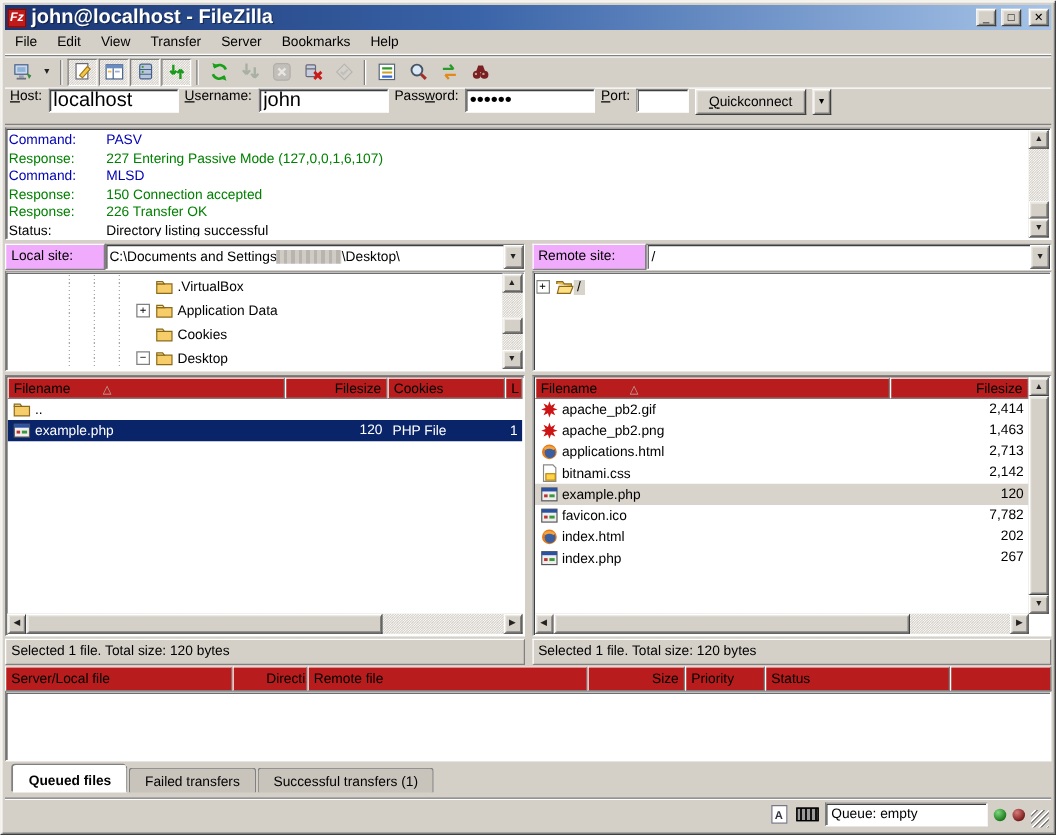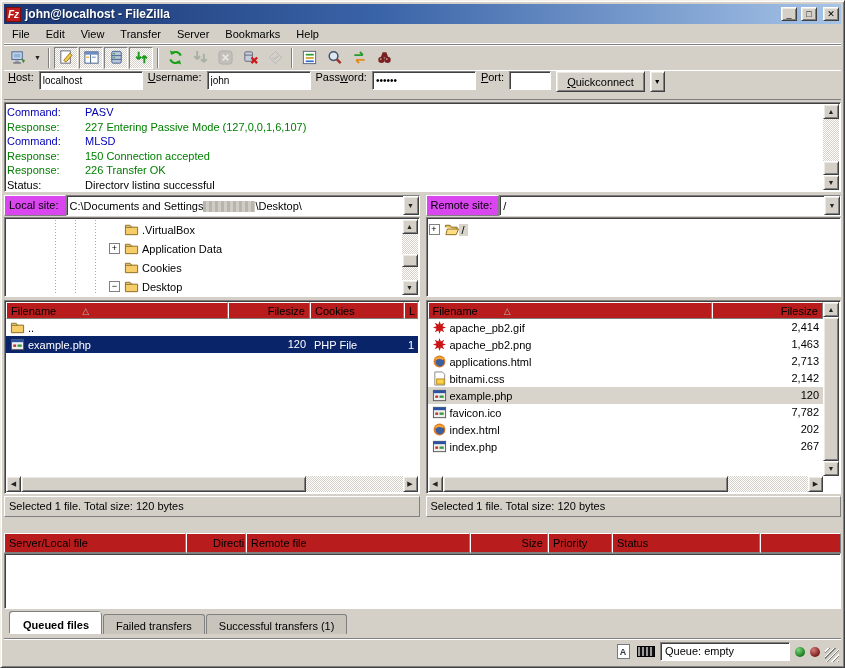--- a/index.html
+++ b/index.html
@@ -13,21 +13,21 @@
   
   .raised{background:#d4d0c8;border:1px solid;border-color:#fff #404040 #404040 #fff;
           box-shadow:inset 1px 1px 0 #ece9e2, inset -1px -1px 0 #808080;}
   .sunken{border:1px solid;border-color:#808080 #fff #fff #808080;
           box-shadow:inset 1px 1px 0 #404040;}
   
   .titlebar{height:20px;display:flex;align-items:center;gap:4px;padding:0 2px;
             background:linear-gradient(90deg,#1a3572 0%,#3a64a8 45%,#a6c4e8 100%);}
   .fz-logo{width:15px;height:15px;background:#c11a1a;border:1px solid #7a0e0e;color:#fff;
            font-weight:bold;font-size:10px;display:flex;align-items:center;justify-content:center;font-style:italic;}
-  .title-text{color:#fff;font-weight:bold;font-size:12px;flex:1;
+  .title-text{color:#fff;font-weight:bold;font-size:16px;flex:1;
               text-shadow:1px 1px 0 rgba(0,0,0,.4);}
   .win-btn{width:16px;height:14px;font-size:9px;line-height:11px;text-align:center;
            padding:0;font-family:"Liberation Sans",sans-serif;cursor:default;}
   .win-btn.close{margin-left:2px;}
   
   .menubar{height:20px;display:flex;align-items:center;border-bottom:1px solid #fff;}
   .menu-item{padding:2px 8px;background:none;border:none;font-size:11px;
              font-family:"Liberation Sans",sans-serif;}
   
   .toolbar{height:26px;display:flex;align-items:center;gap:1px;padding:1px 2px;
@@ -42,21 +42,21 @@
   .tb-dd{width:13px;height:22px;background:none;border:none;font-size:7px;color:#222;padding:0;}
   .tb-sep{width:2px;height:20px;margin:0 3px;border-left:1px solid #808080;border-right:1px solid #fff;}
   .ico{display:inline-flex;width:17px;height:17px;}
   .ico svg{width:100%;height:100%;}
   .ico16{width:15px;height:15px;flex:none;}
   
   .quickbar{height:30px;display:flex;align-items:flex-start;gap:5px;padding:0 4px;
             border-top:1px solid #fff;border-bottom:1px solid #808080;}
   .qc-label{display:inline-block;}
   .qc-input{height:19px;background:#fff;border:1px solid;border-color:#808080 #fff #fff #808080;
-            box-shadow:inset 1px 1px 0 #404040;font-size:10px;padding:1px 3px;
+            box-shadow:inset 1px 1px 0 #404040;font-size:16px;padding:1px 3px;
             font-family:"Liberation Sans",sans-serif;}
   .qc-btn{height:21px;padding:2px 10px;font-size:11px;font-family:"Liberation Sans",sans-serif;cursor:default;}
   .qc-dd{width:15px;height:21px;font-size:7px;padding:0;}
   
   .log-wrap{height:90px;margin-top:2px;position:relative;background:#fff;}
   .log-lines{position:absolute;left:2px;top:2px;right:18px;bottom:2px;overflow:hidden;}
   .log-line{display:flex;line-height:14.5px;white-space:pre;}
   .log-type{width:78px;flex:none;}
   .log-line.command{color:#0000b4;}
   .log-line.response{color:#008000;}
@@ -71,21 +71,21 @@
                             linear-gradient(45deg,#fff 25%,transparent 25% 75%,#fff 75%);
            background-color:#d4d0c8;background-size:2px 2px;background-position:0 0,1px 1px;}
   .sb-btn{width:16px;height:15px;flex:none;font-size:7px;line-height:13px;text-align:center;
           padding:0;color:#222;}
   .hscroll .sb-btn{height:16px;width:15px;line-height:14px;}
   .sb-thumb{flex:none;}
   
   .panes{flex:1;display:flex;gap:6px;margin-top:3px;min-height:0;}
   .pane{flex:1;display:flex;flex-direction:column;min-width:0;}
   .sitebar{height:21px;display:flex;align-items:stretch;margin-bottom:1px;}
-  .site-label{padding:3px 6px 0 4px;white-space:nowrap;border:1px solid;border-color:#fff #808080 #808080 #fff;background:#d946ef;}
+  .site-label{padding:3px 24px 0 4px;white-space:nowrap;border:1px solid;border-color:#fff #808080 #808080 #fff;background:#f0abfc;}
   .combo{flex:1;display:flex;background:#fff;border:1px solid;border-color:#808080 #fff #fff #808080;
          box-shadow:inset 1px 1px 0 #404040;align-items:center;}
   .combo-text{flex:1;padding:0 3px;white-space:nowrap;overflow:hidden;}
   .combo-btn{width:16px;height:100%;flex:none;font-size:7px;padding:0;color:#222;}
   .redacted{display:inline-block;width:52px;height:11px;vertical-align:-2px;
             background:repeating-linear-gradient(90deg,#b9b5ae 0 3px,#cfccc6 3px 6px);}
   .tree{height:80px;position:relative;background:#fff;}
   .tree-inner{position:absolute;inset:2px;overflow:hidden;}
   .tree.with-scroll .tree-inner{right:18px;}
   .tree-guides{position:absolute;inset:0;
@@ -114,21 +114,21 @@
   .file-row{display:flex;height:17px;align-items:center;}
   .file-row .cell{padding:0 4px;white-space:nowrap;overflow:hidden;display:flex;align-items:center;gap:3px;}
   .file-row .cell.num{justify-content:flex-end;display:block;text-align:right;line-height:17px;}
   .file-row.sel{background:#0a246a;color:#fff;}
   .file-row.sel-inactive{background:#d8d4cc;}
   .fl-hscroll-space{height:16px;flex:none;}
   
   .pane-status{height:21px;margin-top:2px;padding:3px 4px;border:1px solid;
                border-color:#fff #808080 #808080 #fff;background:#d4d0c8;white-space:nowrap;overflow:hidden;}
   
-  .queue-header{height:20px;display:flex;margin-top:16px;background:#d4d0c8;}
+  .queue-header{height:20px;display:flex;margin-top:1px;background:#d4d0c8;}
   .queue-body{height:56px;background:#fff;border:1px solid;border-color:#808080 #fff #fff #808080;
               box-shadow:inset 1px 1px 0 #404040;}
   .tabs{height:23px;display:flex;align-items:flex-end;gap:1px;padding-left:6px;margin-top:2px;}
   .tab{height:20px;padding:3px 12px 0 12px;background:#c8c4bc;border:1px solid #808080;border-bottom:none;
        border-radius:3px 3px 0 0;font-size:11px;font-family:"Liberation Sans",sans-serif;}
   .tab.active{background:#fff;font-weight:bold;height:22px;border-color:#fff #808080 #fff #fff;
        box-shadow:-1px -1px 0 #808080;}
   
   .statusbar{height:26px;margin-top:4px;border-top:1px solid #808080;box-shadow:0 1px 0 #fff inset;
              display:flex;align-items:center;justify-content:flex-end;gap:5px;padding:2px 2px 2px 4px;}

